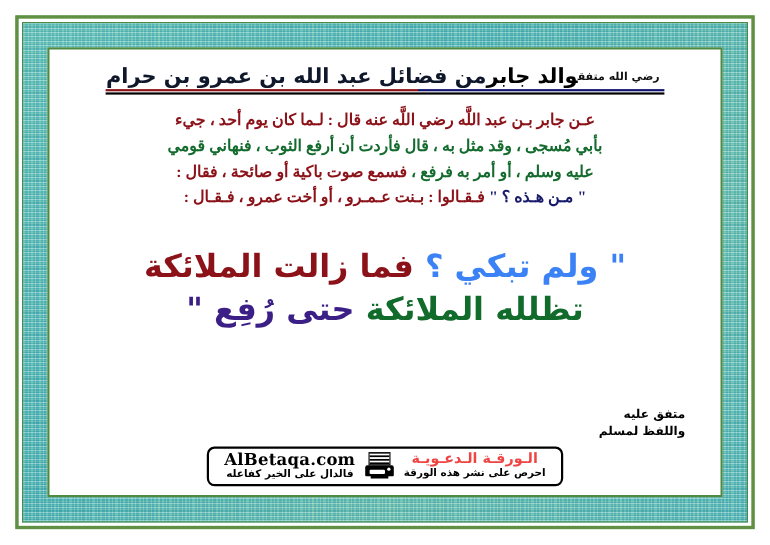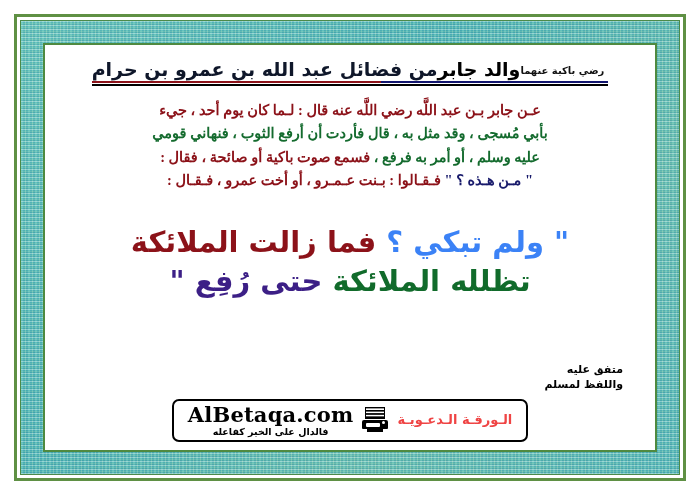--- a/index.html
+++ b/index.html
@@ -193,21 +193,21 @@
     white-space: nowrap;
   }
   .f-sub-ar {
     font-size: 9.5px;
     font-weight: bold;
     color: #000000;
     white-space: nowrap;
   }
   .f-title-en {
     font-family: "DejaVu Serif", "Liberation Serif", serif;
-    font-size: 21px;
+    font-size: 15px;
     font-weight: bold;
     color: #000000;
     letter-spacing: .2px;
     white-space: nowrap;
     direction: ltr;
   }
   .f-sub-en {
     font-size: 9.5px;
     font-weight: bold;
     color: #000000;
@@ -266,21 +266,21 @@
 <div class="page">
 
   <div class="frame-outer">
     <div class="frame-gap">
       <div class="frame-teal">
 
         <div class="content">
 
           <div class="headline-wrap">
             <div class="headline">
-              <span class="seg-small">رضي باكية عنهما</span><span class="seg-navy">والد جابر</span><span class="seg-red">من فضائل عبد الله بن عمرو بن حرام</span>
+              <span class="seg-small">رضي الله متفق</span><span class="seg-navy">والد جابر</span><span class="seg-red">من فضائل عبد الله بن عمرو بن حرام</span>
               <div class="headline-rules">
                 <span class="rule-navy"></span>
                 <span class="rule-red"></span>
               </div>
               <div class="rule-black"></div>
             </div>
           </div>
 
           <div class="body-text">
             <div class="body-line">
@@ -315,20 +315,21 @@
           <div class="source">
             <div>متفق عليه</div>
             <div>واللفظ لمسلم</div>
           </div>
 
           <div class="footer">
             <div class="footer-box">
 
               <div class="footer-cell footer-right">
                 <span class="f-title-ar">الـورقـة الـدعـويـة</span>
+                <span class="f-sub-ar">احرص على نشر هذه الورقة</span>
               </div>
 
               <div class="printer-icon">
                 <span class="paper-top"></span>
                 <span class="body-box"></span>
                 <span class="slot"></span>
                 <span class="led"></span>
                 <span class="tray"></span>
               </div>
 

